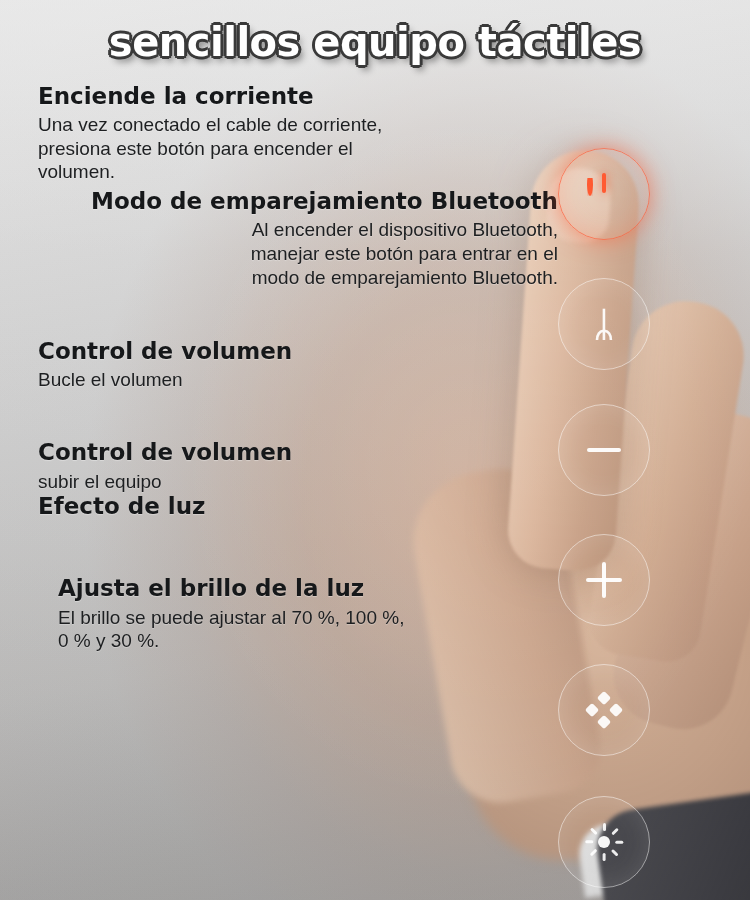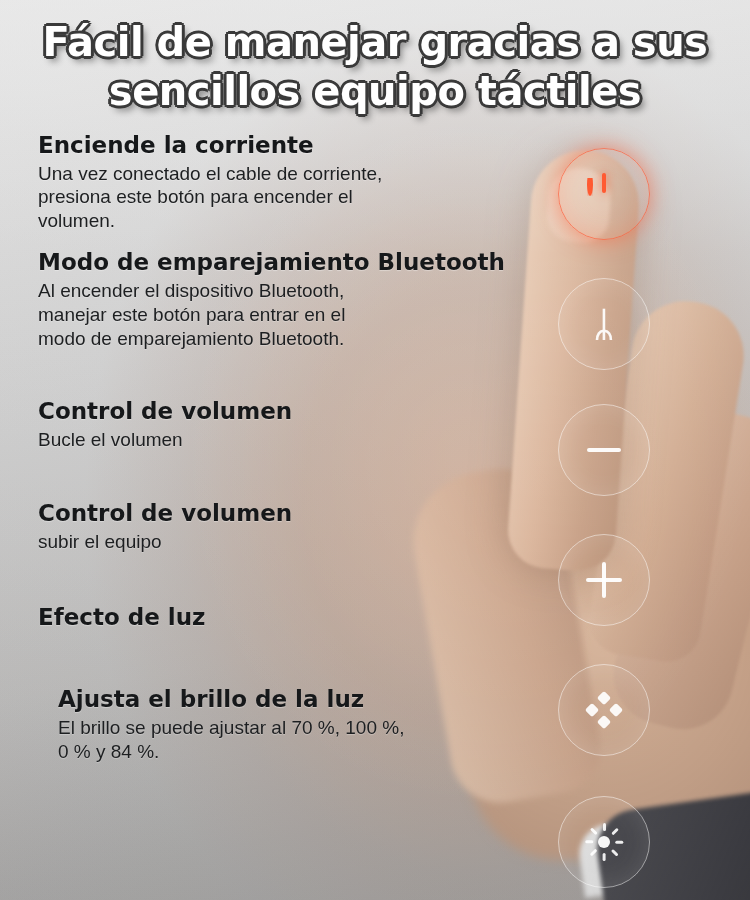--- a/index.html
+++ b/index.html
@@ -150,24 +150,24 @@
     font-family: "Liberation Sans", sans-serif;
     font-size: 19px;
     line-height: 1.25;
     color: #1d1f21;
     white-space: pre-line;
     text-shadow: 0 1px 1px rgba(255,255,255,0.30);
   }
 
   
   .r0 { margin-top: 4px; }
-  .r1 { margin-top: 16px; }
+  .r1 { margin-top: 4px; text-align: right; }
   .r2 { margin-top: 48px; }
   .r3 { margin-top: 48px; }
-  .r4 { margin-top: 50px; }
+  .r4 { }
   .r5 { margin-top: 52px; margin-left: 20px; }
 
   
   .btns {
     position: absolute;
     z-index: 6;
     left: 558px;
     top: 148px;
     width: 120px;
   }
@@ -261,21 +261,20 @@
     <div class="finger f-ring"></div>
     <div class="finger f-mid"></div>
     <div class="finger f-index"></div>
     <div class="f-nail"></div>
     <div class="cuff-white"></div>
     <div class="cuff"></div>
     <div class="haze"></div>
   </div>
 
   <div class="heading">
-    <div class="line">Fácil de manejar gracias a sus</div>
     <div class="line">sencillos equipo táctiles</div>
   </div>
 
   <div class="features">
 
     <div class="feature r0">
       <div class="f-text">
         <div class="f-title">Enciende la corriente</div>
         <div class="f-desc">Una vez conectado el cable de corriente,
 presiona este botón para encender el
@@ -309,21 +308,21 @@
     <div class="feature r4">
       <div class="f-text">
         <div class="f-title">Efecto de luz</div>
       </div>
     </div>
 
     <div class="feature r5">
       <div class="f-text">
         <div class="f-title">Ajusta el brillo de la luz</div>
         <div class="f-desc">El brillo se puede ajustar al 70 %, 100 %,
-0 % y 84 %.</div>
+0 % y 30 %.</div>
       </div>
     </div>
 
   </div>
 
   <div class="btns">
 
     <div class="btn power" style="margin-top:0">
       <div class="ring"></div>
       <span class="glyph g-power">

